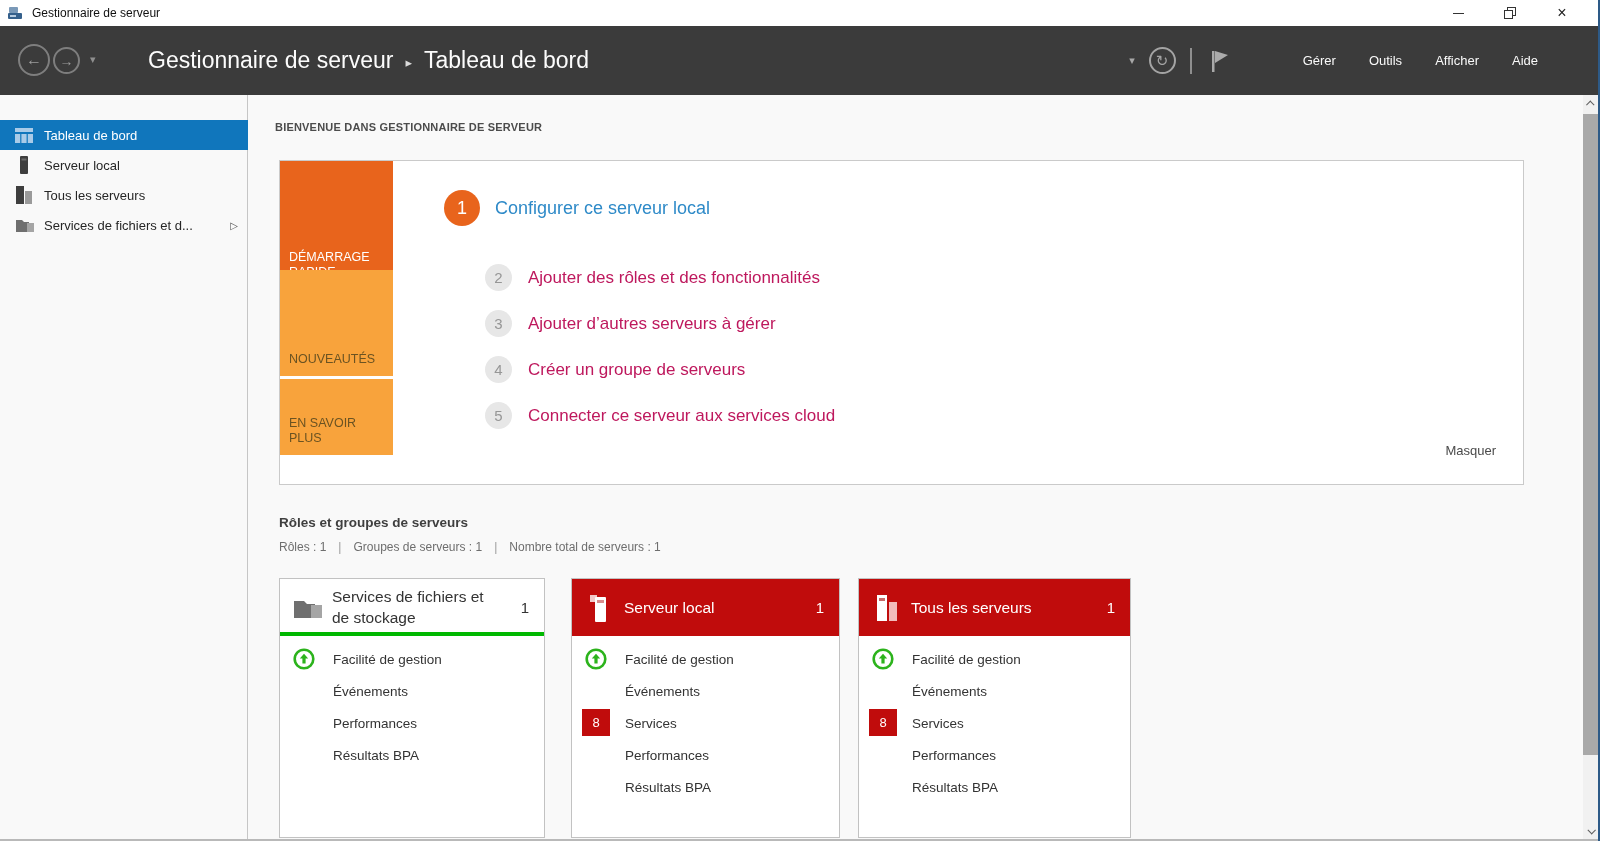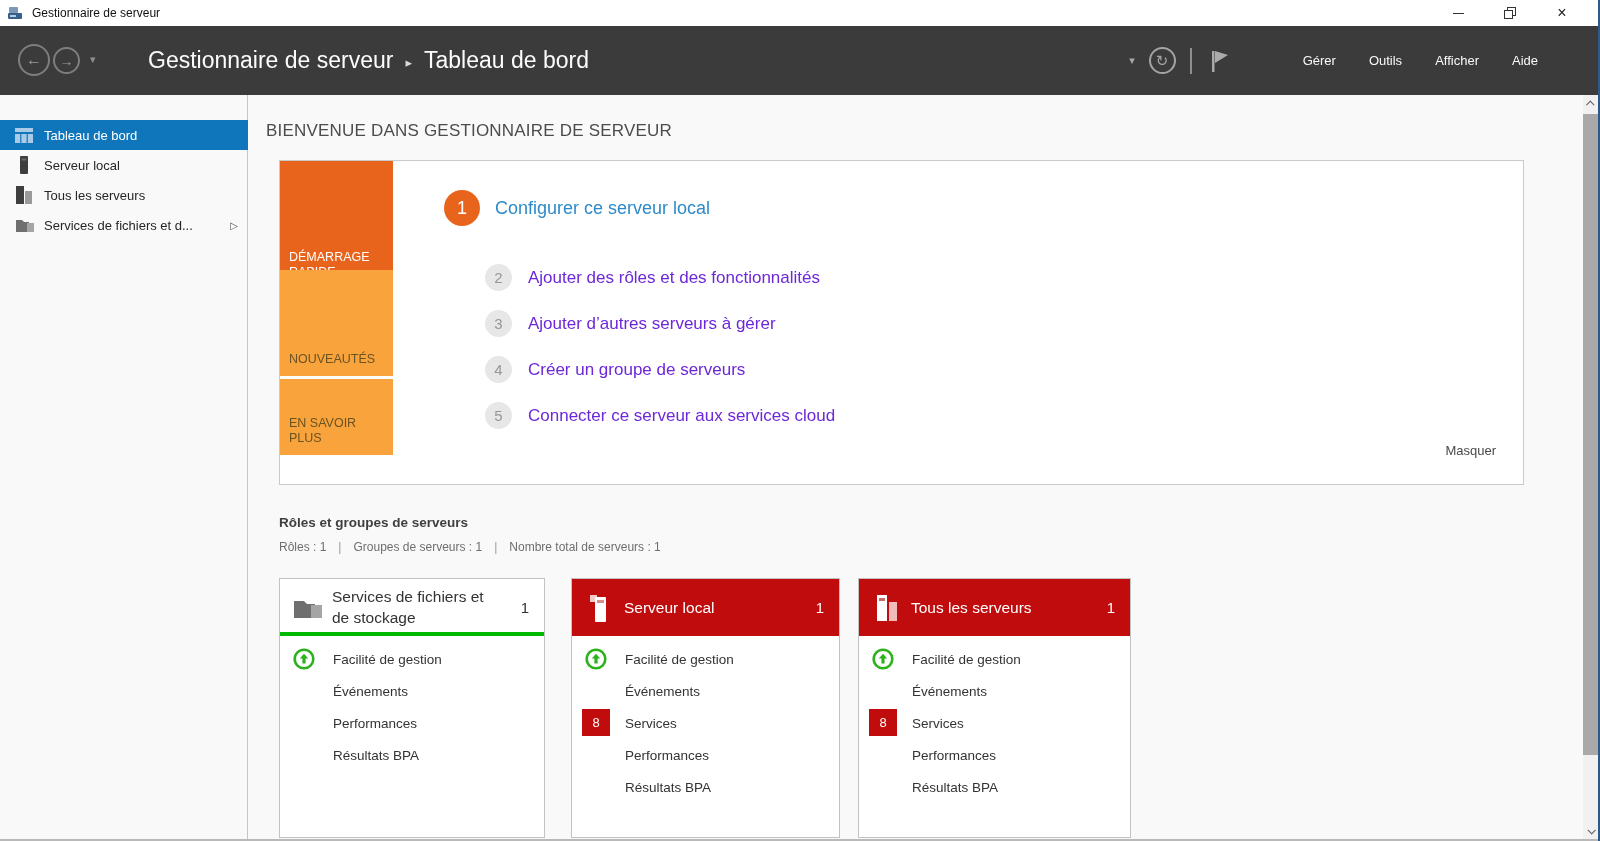--- a/index.html
+++ b/index.html
@@ -43,36 +43,36 @@
   
   .body-area { position:absolute; top:95px; left:0; width:1584px; height:746px; }
   .sidebar { position:absolute; left:0; top:0; width:248px; height:100%; background:#F9F9F9; border-right:1px solid #C6C6C6; }
   .side-item { position:absolute; left:0; width:248px; height:30px; display:flex; align-items:center;
     font-size:13px; color:#262626; cursor:pointer; }
   .side-item.selected { background:#1076BC; color:#FFFFFF; }
   .side-icon { width:20px; margin-left:15px; margin-right:9px; display:flex; align-items:center; }
   .side-expand { margin-left:auto; margin-right:10px; font-size:10px; color:#555; }
 
   .main { position:absolute; left:249px; top:0; width:1335px; height:100%; background:#F9F9F9; }
-  .welcome-heading { position:absolute; left:17px; top:26px; font-size:17px; font-weight:400; color:#4C4C4C; letter-spacing:.2px; }
+  .welcome-heading { position:absolute; left:26px; top:26px; font-size:11px; font-weight:700; color:#4C4C4C; letter-spacing:.2px; }
 
   
   .tile { position:absolute; left:30px; top:65px; width:1245px; height:325px; background:#FFFFFF; border:1px solid #CACACA; }
   .tile-sec { position:absolute; left:0; width:113px; display:flex; align-items:flex-end; padding:0 6px 8px 9px;
     font-size:12.5px; line-height:1.25; cursor:pointer; }
   .sec-quickstart { top:0; height:128px; background:#E8641C; color:#FFFFFF; }
   .sec-whatsnew  { top:109px; height:106px; background:#F8A33C; color:#6B5322; }
   .sec-learnmore { top:218px; height:76px; background:#F8A33C; color:#6B5322; }
   .step { position:absolute; display:flex; align-items:center; cursor:pointer; }
   .step-circle { border-radius:50%; display:flex; align-items:center; justify-content:center; flex:0 0 auto; }
   .step-1 { left:164px; top:29px; }
   .step-1 .step-circle { width:36px; height:36px; background:#E8641C; color:#FFF; font-size:18px; }
   .step-1 .step-label { margin-left:15px; font-size:18px; color:#2E8AC8; }
   .step-sm .step-circle { width:27px; height:27px; background:#E7E7E7; color:#969696; font-size:15px; }
-  .step-sm .step-label { margin-left:16px; font-size:17px; color:#6d28d9; }
+  .step-sm .step-label { margin-left:16px; font-size:17px; color:#be185d; }
   .step-2 { left:205px; top:103px; } .step-3 { left:205px; top:149px; }
   .step-4 { left:205px; top:195px; } .step-5 { left:205px; top:241px; }
   .masquer { position:absolute; right:27px; bottom:26px; font-size:13px; color:#4A4A4A; cursor:pointer; }
 
   
   .roles-title { position:absolute; left:30px; top:420px; font-size:13.5px; font-weight:700; color:#3F3F3F;text-align:center; }
   .roles-stats { position:absolute; left:30px; top:445px; font-size:12px; color:#6E6E6E; display:flex; align-items:center; gap:12px; }
   .stat-sep { color:#9C9C9C; }
 
   

